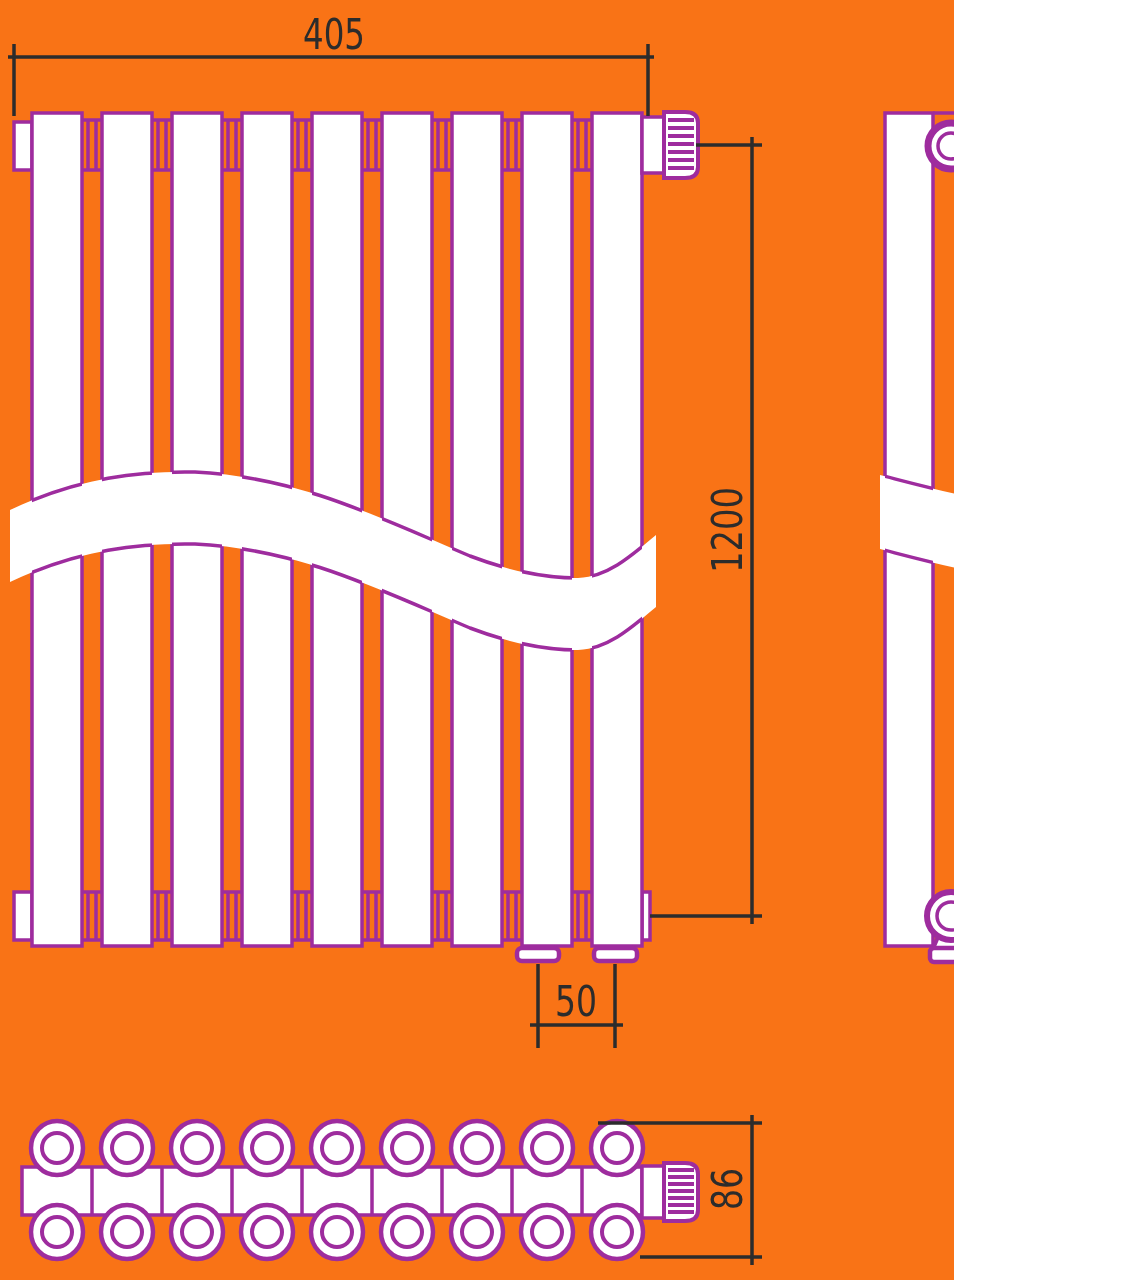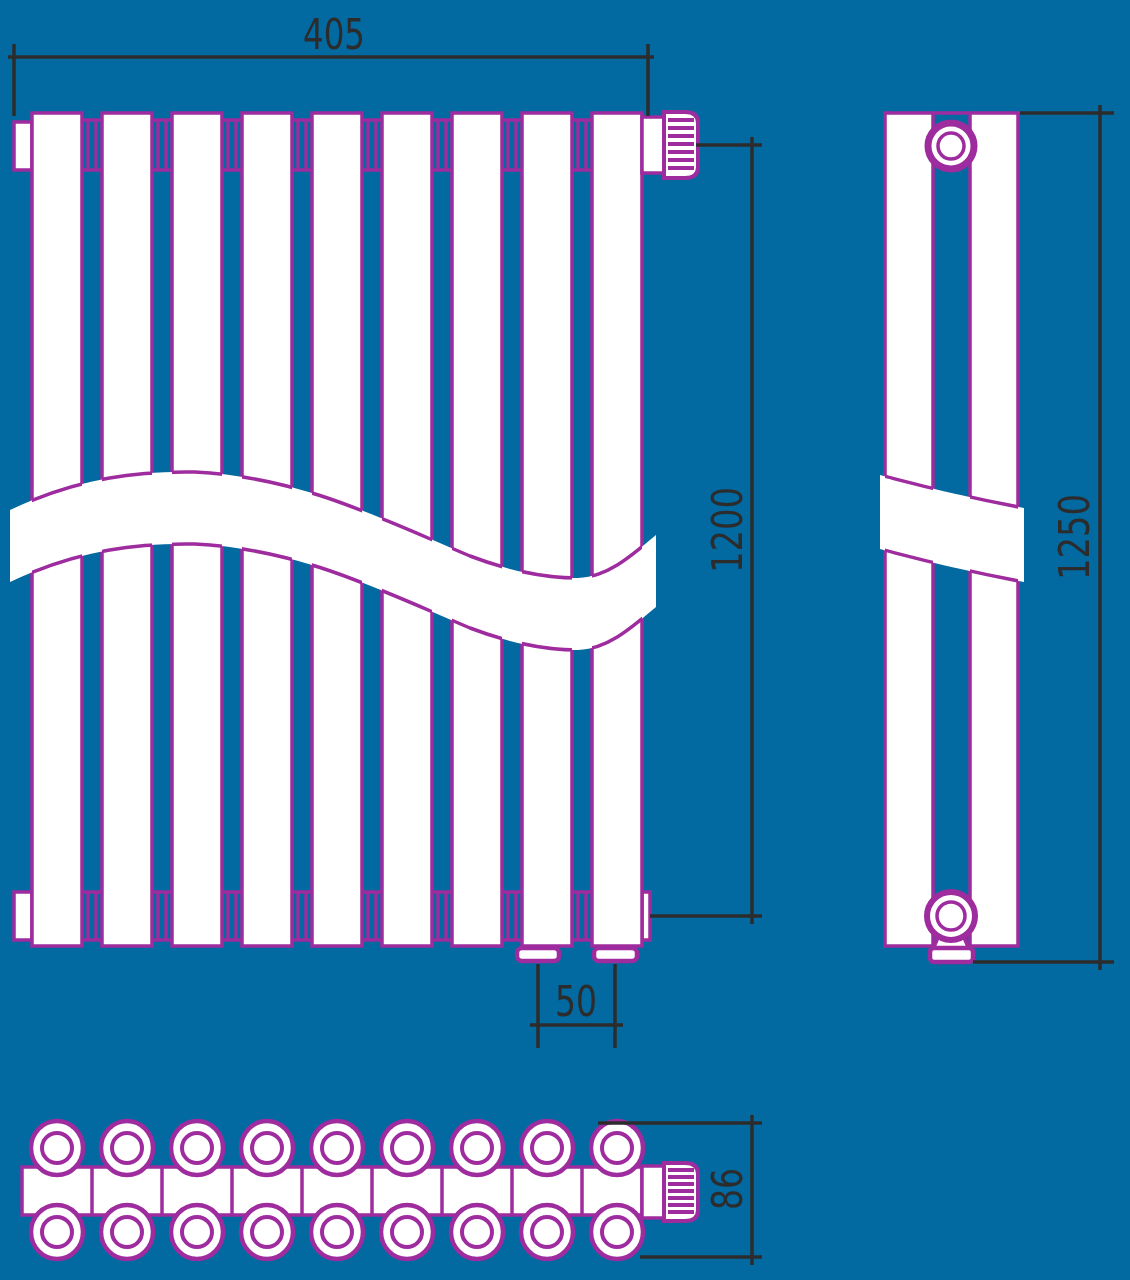--- a/index.html
+++ b/index.html
@@ -1,16 +1,16 @@
 <!DOCTYPE html>
 <html><head>
 <meta charset="utf-8">
 <style>
   html,body{margin:0;padding:0;background:#ffffff;}
-  .page{width:1130px;height:1280px;position:relative;background:#0369a1;overflow:hidden;}
+  .page{width:954px;height:1280px;position:relative;background:#f97316;overflow:hidden;}
   svg{display:block;}
   text{font-family:"DejaVu Sans","Liberation Sans",sans-serif;font-size:42px;fill:#2c2c2c;}
   .p  {stroke:#9E2C9E;stroke-width:3.5;fill:#ffffff;}
   .pn {stroke:#9E2C9E;stroke-width:3.5;fill:none;}
   .pt {stroke:#9E2C9E;stroke-width:4.5;fill:#ffffff;}
   .pk {stroke:#9E2C9E;stroke-width:4;fill:#ffffff;}
   .ps {stroke:#9E2C9E;stroke-width:4;fill:none;}
   .erase{fill:#ffffff;stroke:none;}
   .dim{stroke:#2c2c2c;stroke-width:3.5;fill:none;}
 </style>

